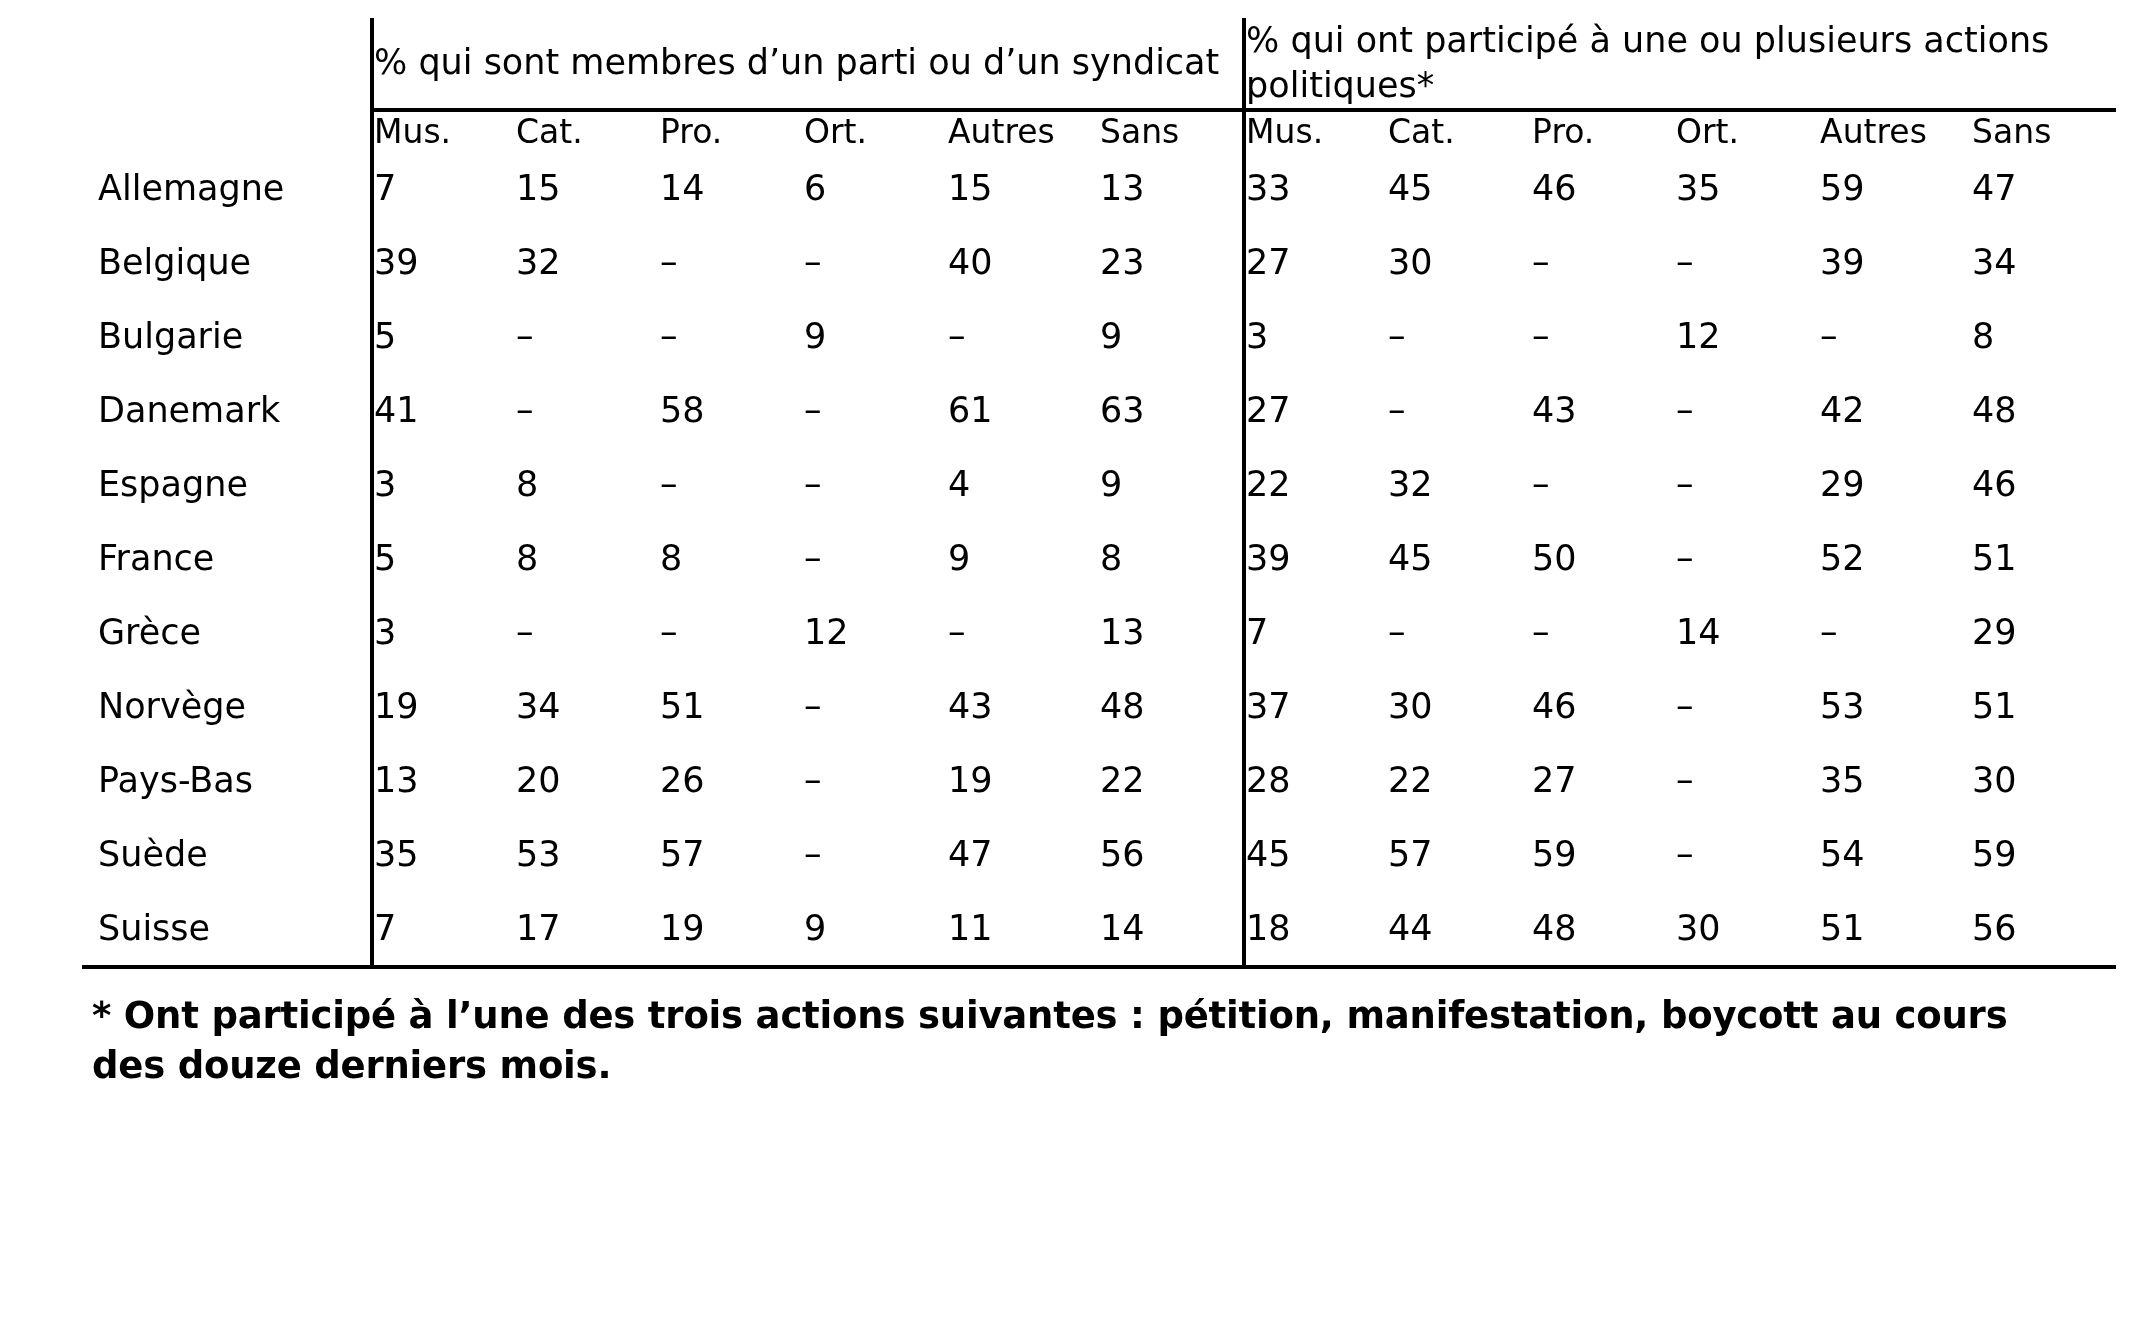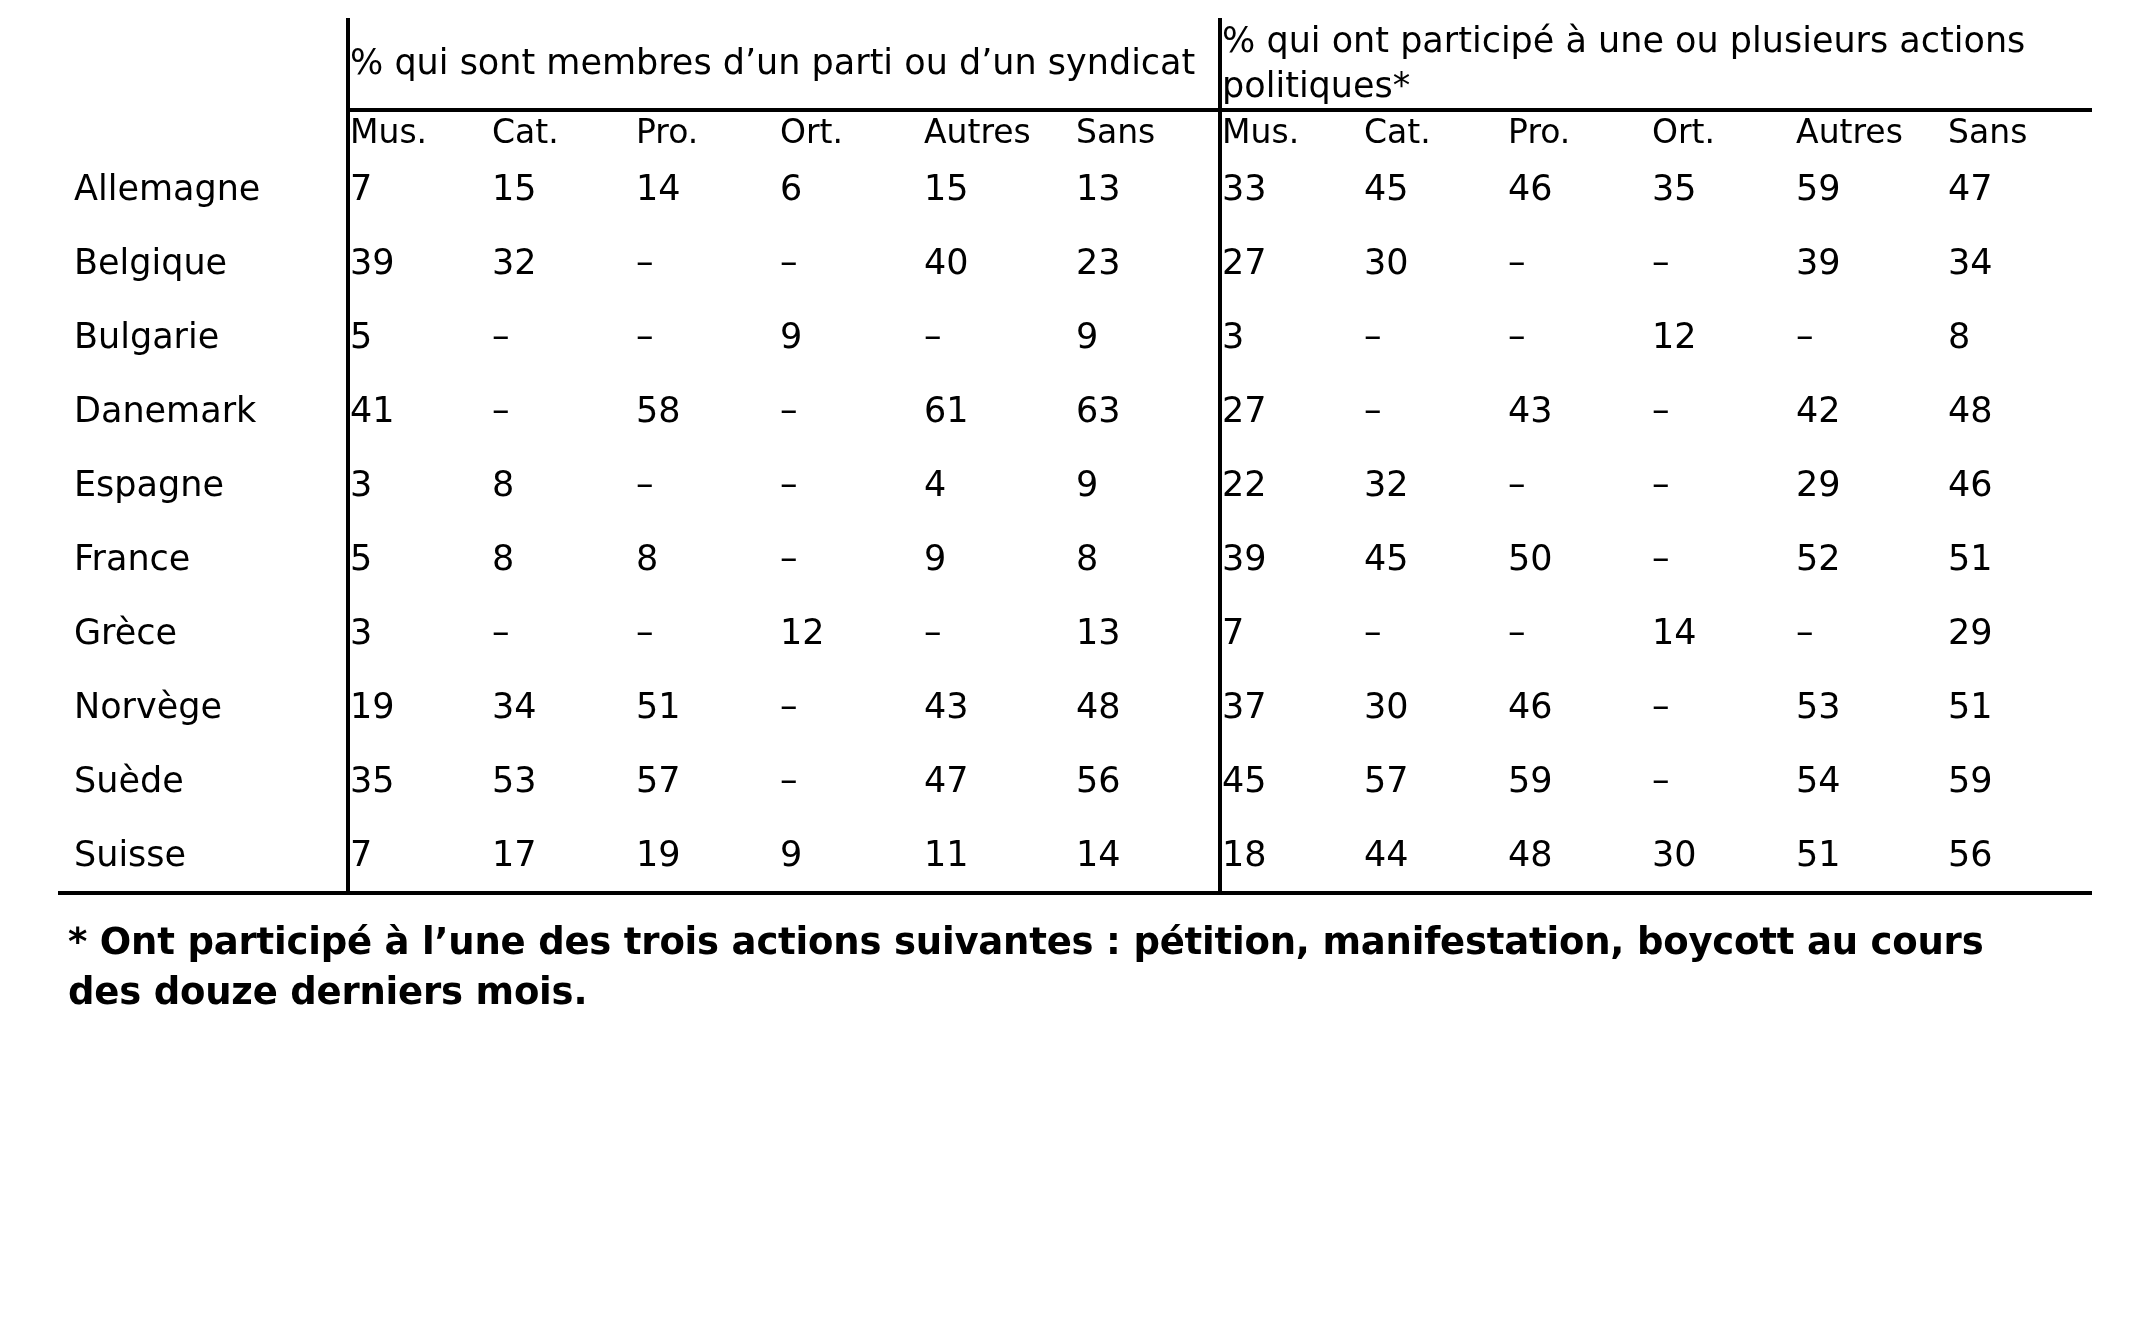--- a/index.html
+++ b/index.html
@@ -12,21 +12,21 @@
     height: 1342px;
     font-family: "DejaVu Sans", "Liberation Sans", sans-serif;
     color: #000000;
     overflow: hidden;
   }
   .page {
     position: relative;
     width: 2140px;
     height: 1342px;
     box-sizing: border-box;
-    padding: 18px 30px 0 48px;
+    padding: 18px 30px 0 72px;
     border-radius: 15px;
   }
   table.stat {
     border-collapse: collapse;
     table-layout: fixed;
     width: 2020px;
     margin-left: 10px;
   }
   table.stat td, table.stat th {
     border: 0;
@@ -259,20 +259,35 @@
         <td>43</td>
         <td>48</td>
         <td class="grpstart">37</td>
         <td>30</td>
         <td>46</td>
         <td>–</td>
         <td>53</td>
         <td>51</td>
       </tr>
       <tr>
+        <td class="rowlabel">Pays-Bas</td>
+        <td class="grpstart">13</td>
+        <td>20</td>
+        <td>26</td>
+        <td>–</td>
+        <td>19</td>
+        <td>22</td>
+        <td class="grpstart">28</td>
+        <td>22</td>
+        <td>27</td>
+        <td>–</td>
+        <td>35</td>
+        <td>30</td>
+      </tr>
+      <tr>
         <td class="rowlabel">Suède</td>
         <td class="grpstart">35</td>
         <td>53</td>
         <td>57</td>
         <td>–</td>
         <td>47</td>
         <td>56</td>
         <td class="grpstart">45</td>
         <td>57</td>
         <td>59</td>

